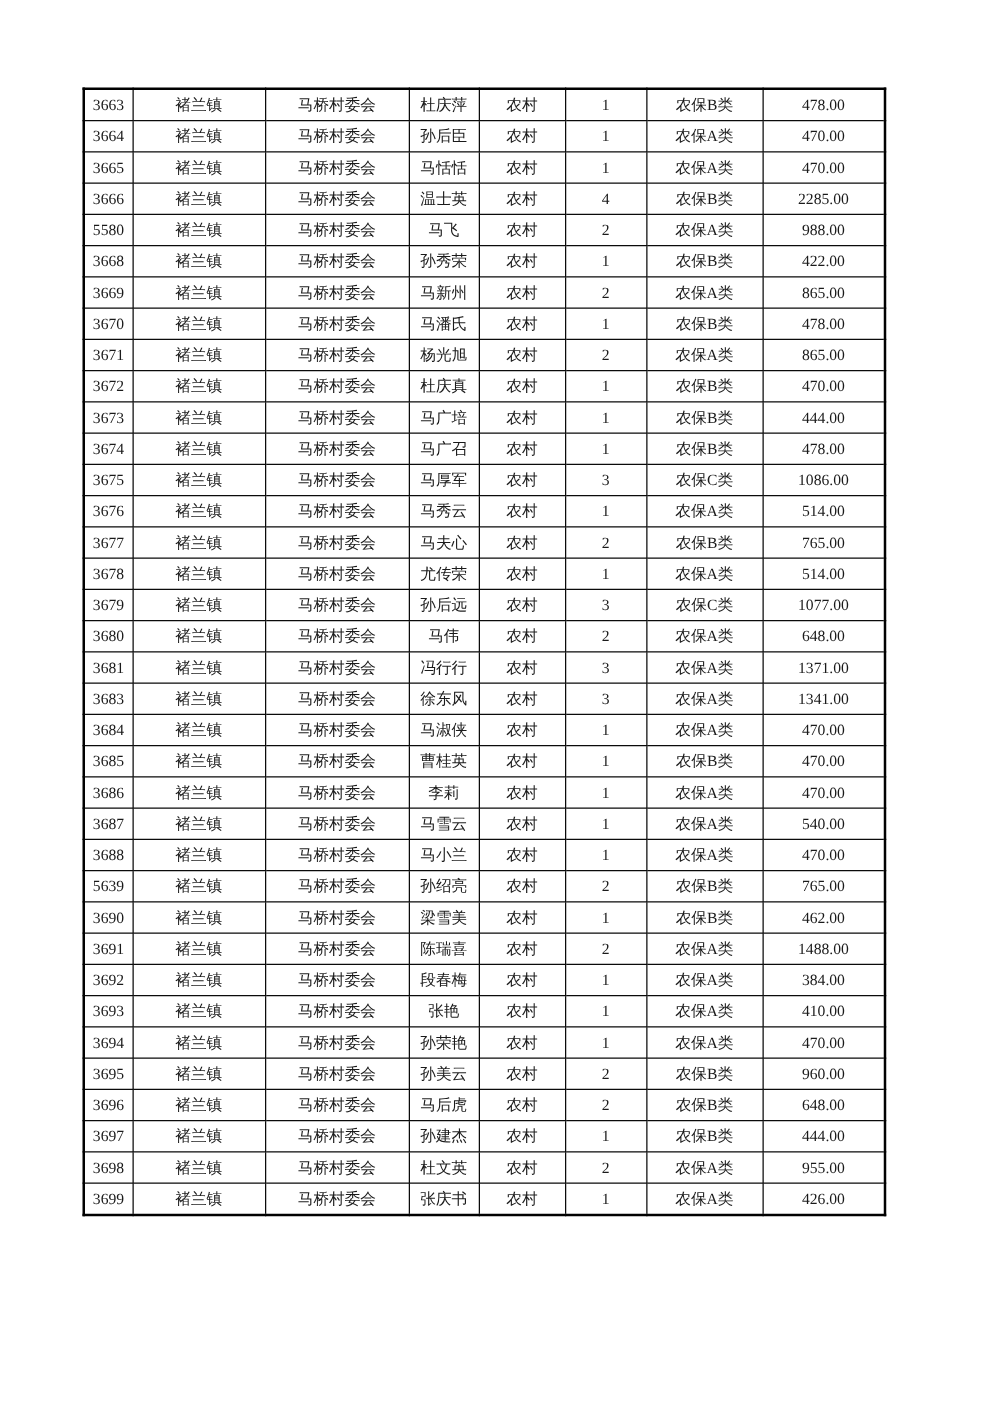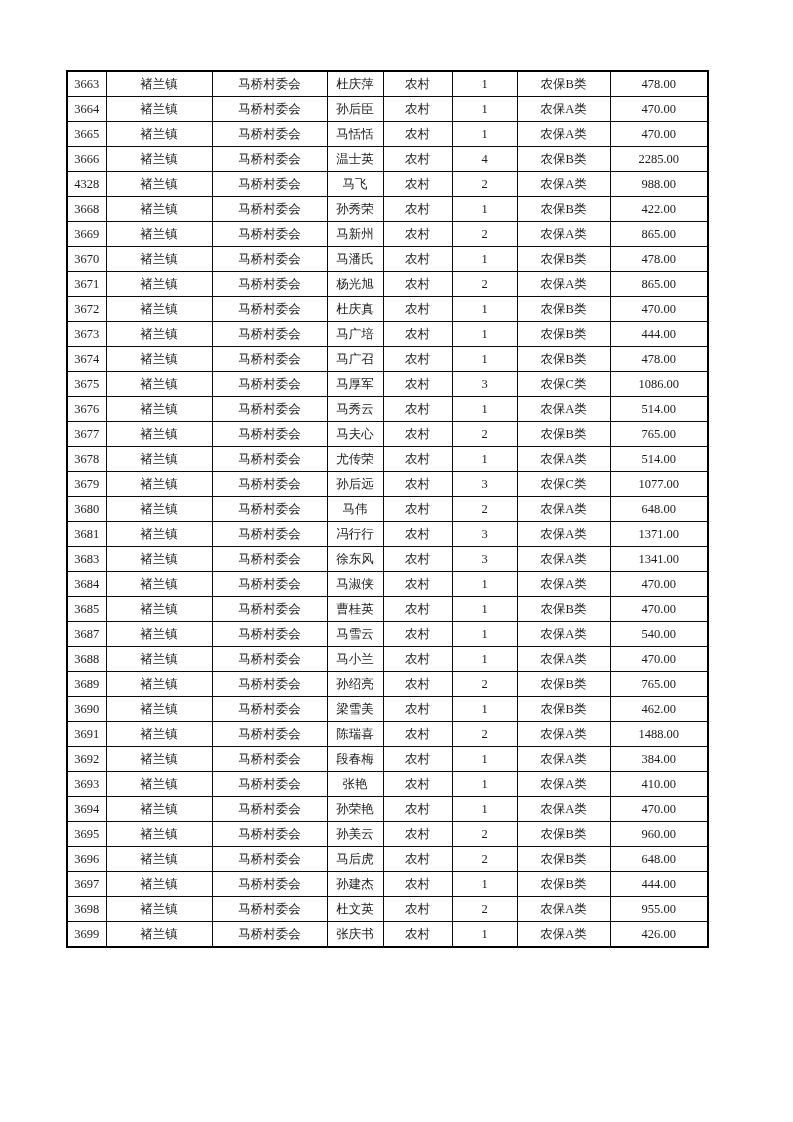--- a/index.html
+++ b/index.html
@@ -95,21 +95,21 @@
           <td>3666</td>
           <td>褚兰镇</td>
           <td>马桥村委会</td>
           <td>温士英</td>
           <td>农村</td>
           <td>4</td>
           <td>农保B类</td>
           <td>2285.00</td>
         </tr>
         <tr>
-          <td>4328</td>
+          <td>5580</td>
           <td>褚兰镇</td>
           <td>马桥村委会</td>
           <td>马飞</td>
           <td>农村</td>
           <td>2</td>
           <td>农保A类</td>
           <td>988.00</td>
         </tr>
         <tr>
           <td>3668</td>
@@ -275,41 +275,51 @@
           <td>3685</td>
           <td>褚兰镇</td>
           <td>马桥村委会</td>
           <td>曹桂英</td>
           <td>农村</td>
           <td>1</td>
           <td>农保B类</td>
           <td>470.00</td>
         </tr>
         <tr>
+          <td>3686</td>
+          <td>褚兰镇</td>
+          <td>马桥村委会</td>
+          <td>李莉</td>
+          <td>农村</td>
+          <td>1</td>
+          <td>农保A类</td>
+          <td>470.00</td>
+        </tr>
+        <tr>
           <td>3687</td>
           <td>褚兰镇</td>
           <td>马桥村委会</td>
           <td>马雪云</td>
           <td>农村</td>
           <td>1</td>
           <td>农保A类</td>
           <td>540.00</td>
         </tr>
         <tr>
           <td>3688</td>
           <td>褚兰镇</td>
           <td>马桥村委会</td>
           <td>马小兰</td>
           <td>农村</td>
           <td>1</td>
           <td>农保A类</td>
           <td>470.00</td>
         </tr>
         <tr>
-          <td>3689</td>
+          <td>5639</td>
           <td>褚兰镇</td>
           <td>马桥村委会</td>
           <td>孙绍亮</td>
           <td>农村</td>
           <td>2</td>
           <td>农保B类</td>
           <td>765.00</td>
         </tr>
         <tr>
           <td>3690</td>

